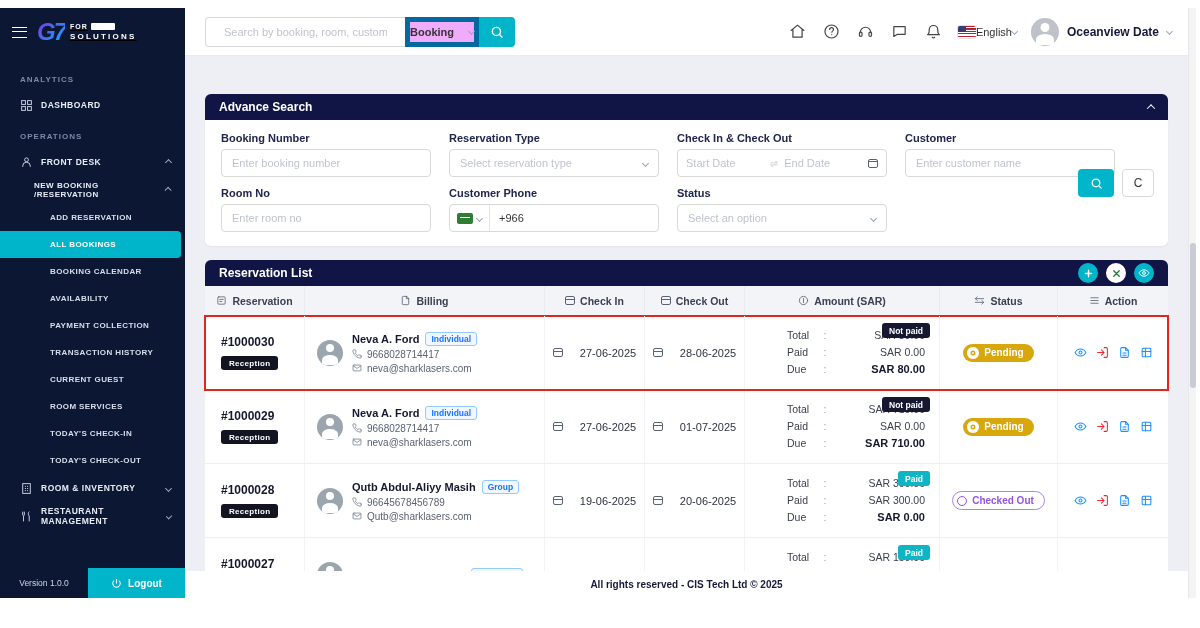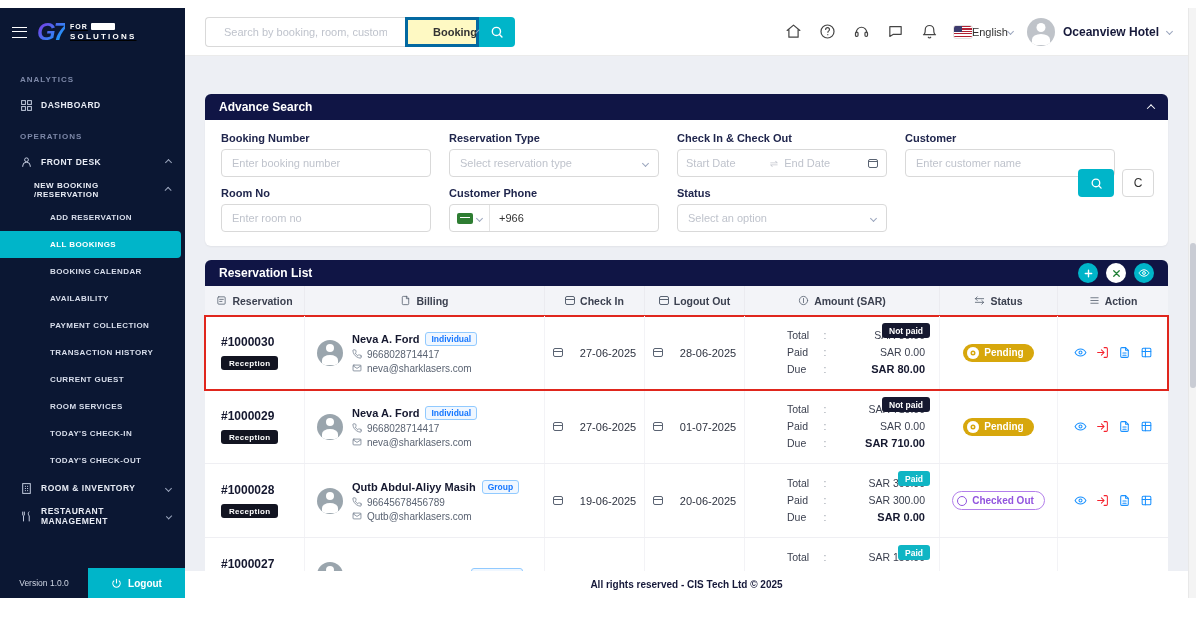--- a/index.html
+++ b/index.html
@@ -31,21 +31,21 @@
   .chev.down { transform:rotate(45deg); }
   .side-bottom { height:30px; flex:none; display:flex; z-index:6; }
   .version { width:88px; display:flex; align-items:center; justify-content:center; color:#cfd6e4; font-size:8.5px; background:#0b1733; }
   .logout-btn { flex:1; background:#00b5c9; color:#fff; display:flex; align-items:center; justify-content:center; gap:6px; font-size:10px; font-weight:bold; cursor:pointer; }
 
   
   .topbar { position:absolute; left:185px; top:0; right:8px; height:48px; background:#fff; border-bottom:1px solid #ebebeb; display:flex; align-items:center; padding:0 16px 0 20px; gap:0; z-index:4; }
   .search-group { display:flex; align-items:stretch; height:30px; }
   .search-input { width:200px; border:1px solid #d9d9d9; border-right:none; border-radius:4px 0 0 4px; padding:0 18px; font-size:11px; color:#333; outline:none; font-family:Liberation Sans, sans-serif; }
   .search-input::placeholder { color:#bfc3cc; }
-  .scope-select { width:74px; border:3px solid #0369a1; display:flex; align-items:center; justify-content:space-between; padding:0 25px; font-size:11px; color:#333; font-weight:bold; background:#fef9c3; cursor:pointer; }
+  .scope-select { width:74px; border:5px solid #0369a1; display:flex; align-items:center; justify-content:space-between; padding:0 0; font-size:11px; color:#333; font-weight:bold; background:#f0abfc; cursor:pointer; }
   .search-btn { width:36px; background:#00b5c9; border:none; border-radius:0 4px 4px 0; display:flex; align-items:center; justify-content:center; cursor:pointer; }
   .top-spacer { flex:1; }
   .top-icons { display:flex; align-items:center; gap:17px; margin-right:16px; }
   .hic { width:17px; height:17px; fill:none; stroke:#454545; stroke-width:1.7; stroke-linecap:round; stroke-linejoin:round; cursor:pointer; }
   .lang { display:flex; align-items:center; margin-right:14px; cursor:pointer; }
   .flag-us { width:18px; height:12px; border-radius:2px; position:relative; overflow:hidden; background:repeating-linear-gradient(180deg,#b22234 0 1.2px,#fff 1.2px 2.4px); outline:1px solid #e3e3e3; }
   .flag-us::before { content:""; position:absolute; left:0; top:0; width:8px; height:6px; background:#3c3b6e; }
   .lang-label { font-size:11px; color:#333; }
   .account { display:flex; align-items:center; gap:8px; cursor:pointer; }
   .acc-avatar { width:28px; height:28px; border-radius:50%; background:#bfc3c9; position:relative; overflow:hidden; }
@@ -288,21 +288,21 @@
           <path d="M10.3 20a1.9 1.9 0 003.4 0"></path>
         </svg>
     </div>
     <div class="lang">
       <span class="flag-us"></span>
       <span class="lang-label">English</span>
       <span class="chev down"></span>
     </div>
     <div class="account">
       <span class="acc-avatar"></span>
-      <span class="acc-name">Oceanview Hotel</span>
+      <span class="acc-name">Oceanview Date</span>
       <span class="chev down"></span>
     </div>
   </header>
 
   <main class="main">
 
     <section class="adv-panel">
       <div class="panel-head">
         <span>Advance Search</span>
         <span class="grow"></span>
@@ -407,21 +407,21 @@
                 <path d="M14 3v5h5"></path>
               </svg>
               <span>Billing</span>
             </div>
           <div class="th">
               <span class="cal"></span>
               <span>Check In</span>
             </div>
           <div class="th">
               <span class="cal"></span>
-              <span>Logout Out</span>
+              <span>Check Out</span>
             </div>
           <div class="th">
               <svg class="thic" viewBox="0 0 24 24">
                 <circle cx="12" cy="12" r="9"></circle>
                 <path d="M12 7.5v9"></path>
               </svg>
               <span>Amount (SAR)</span>
             </div>
           <div class="th">
               <svg class="thic" viewBox="0 0 24 24">

